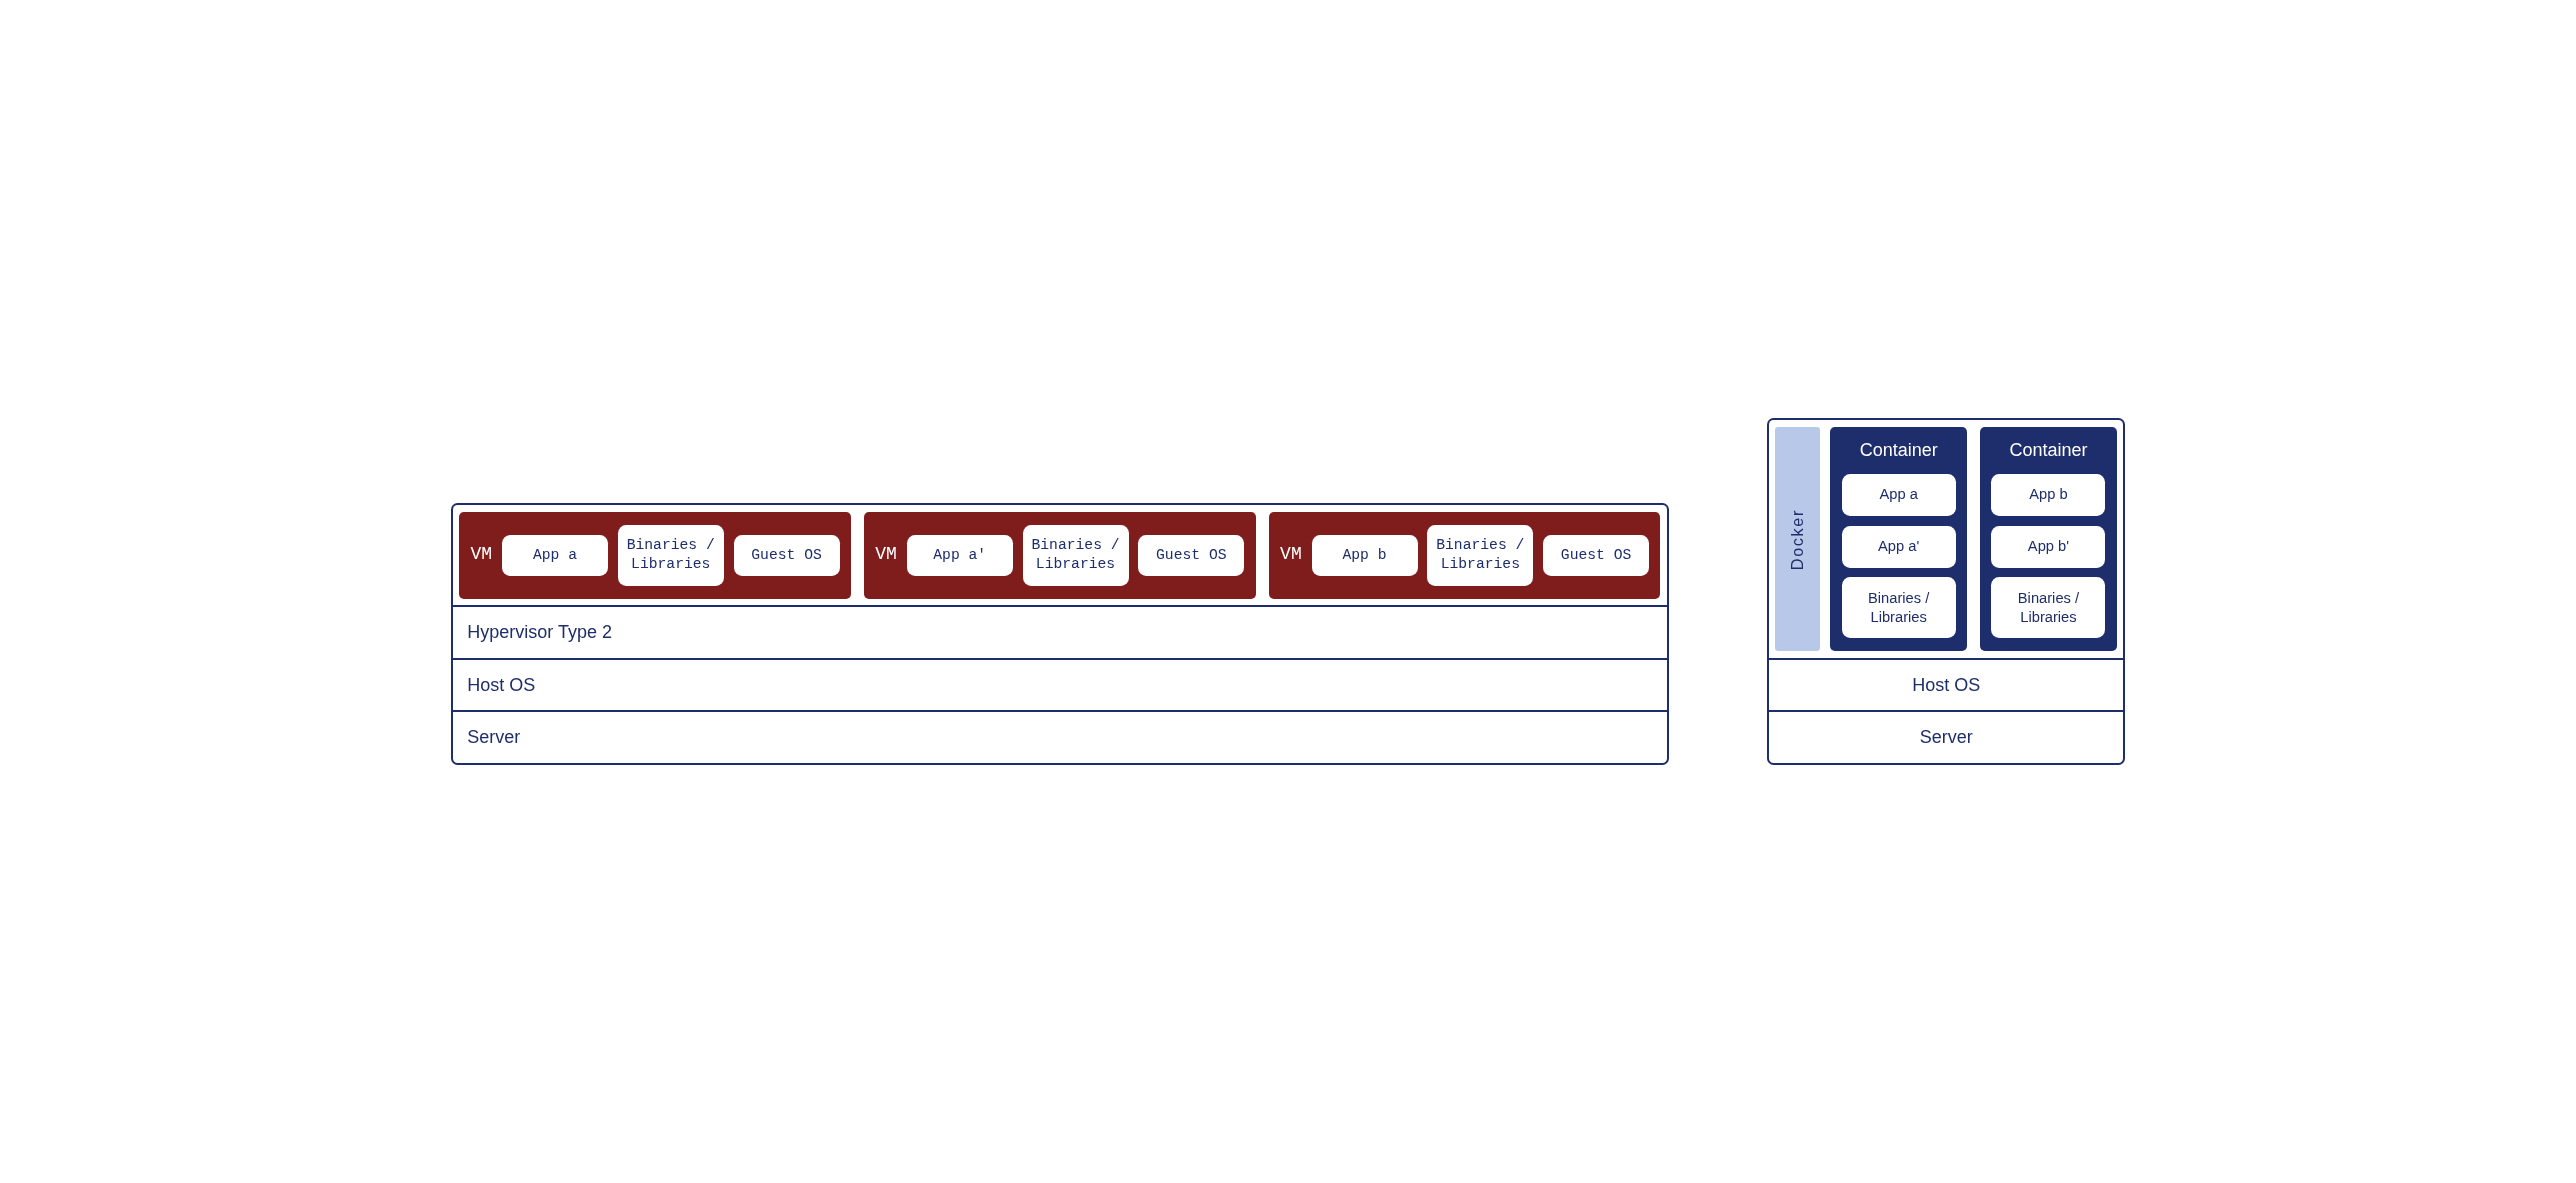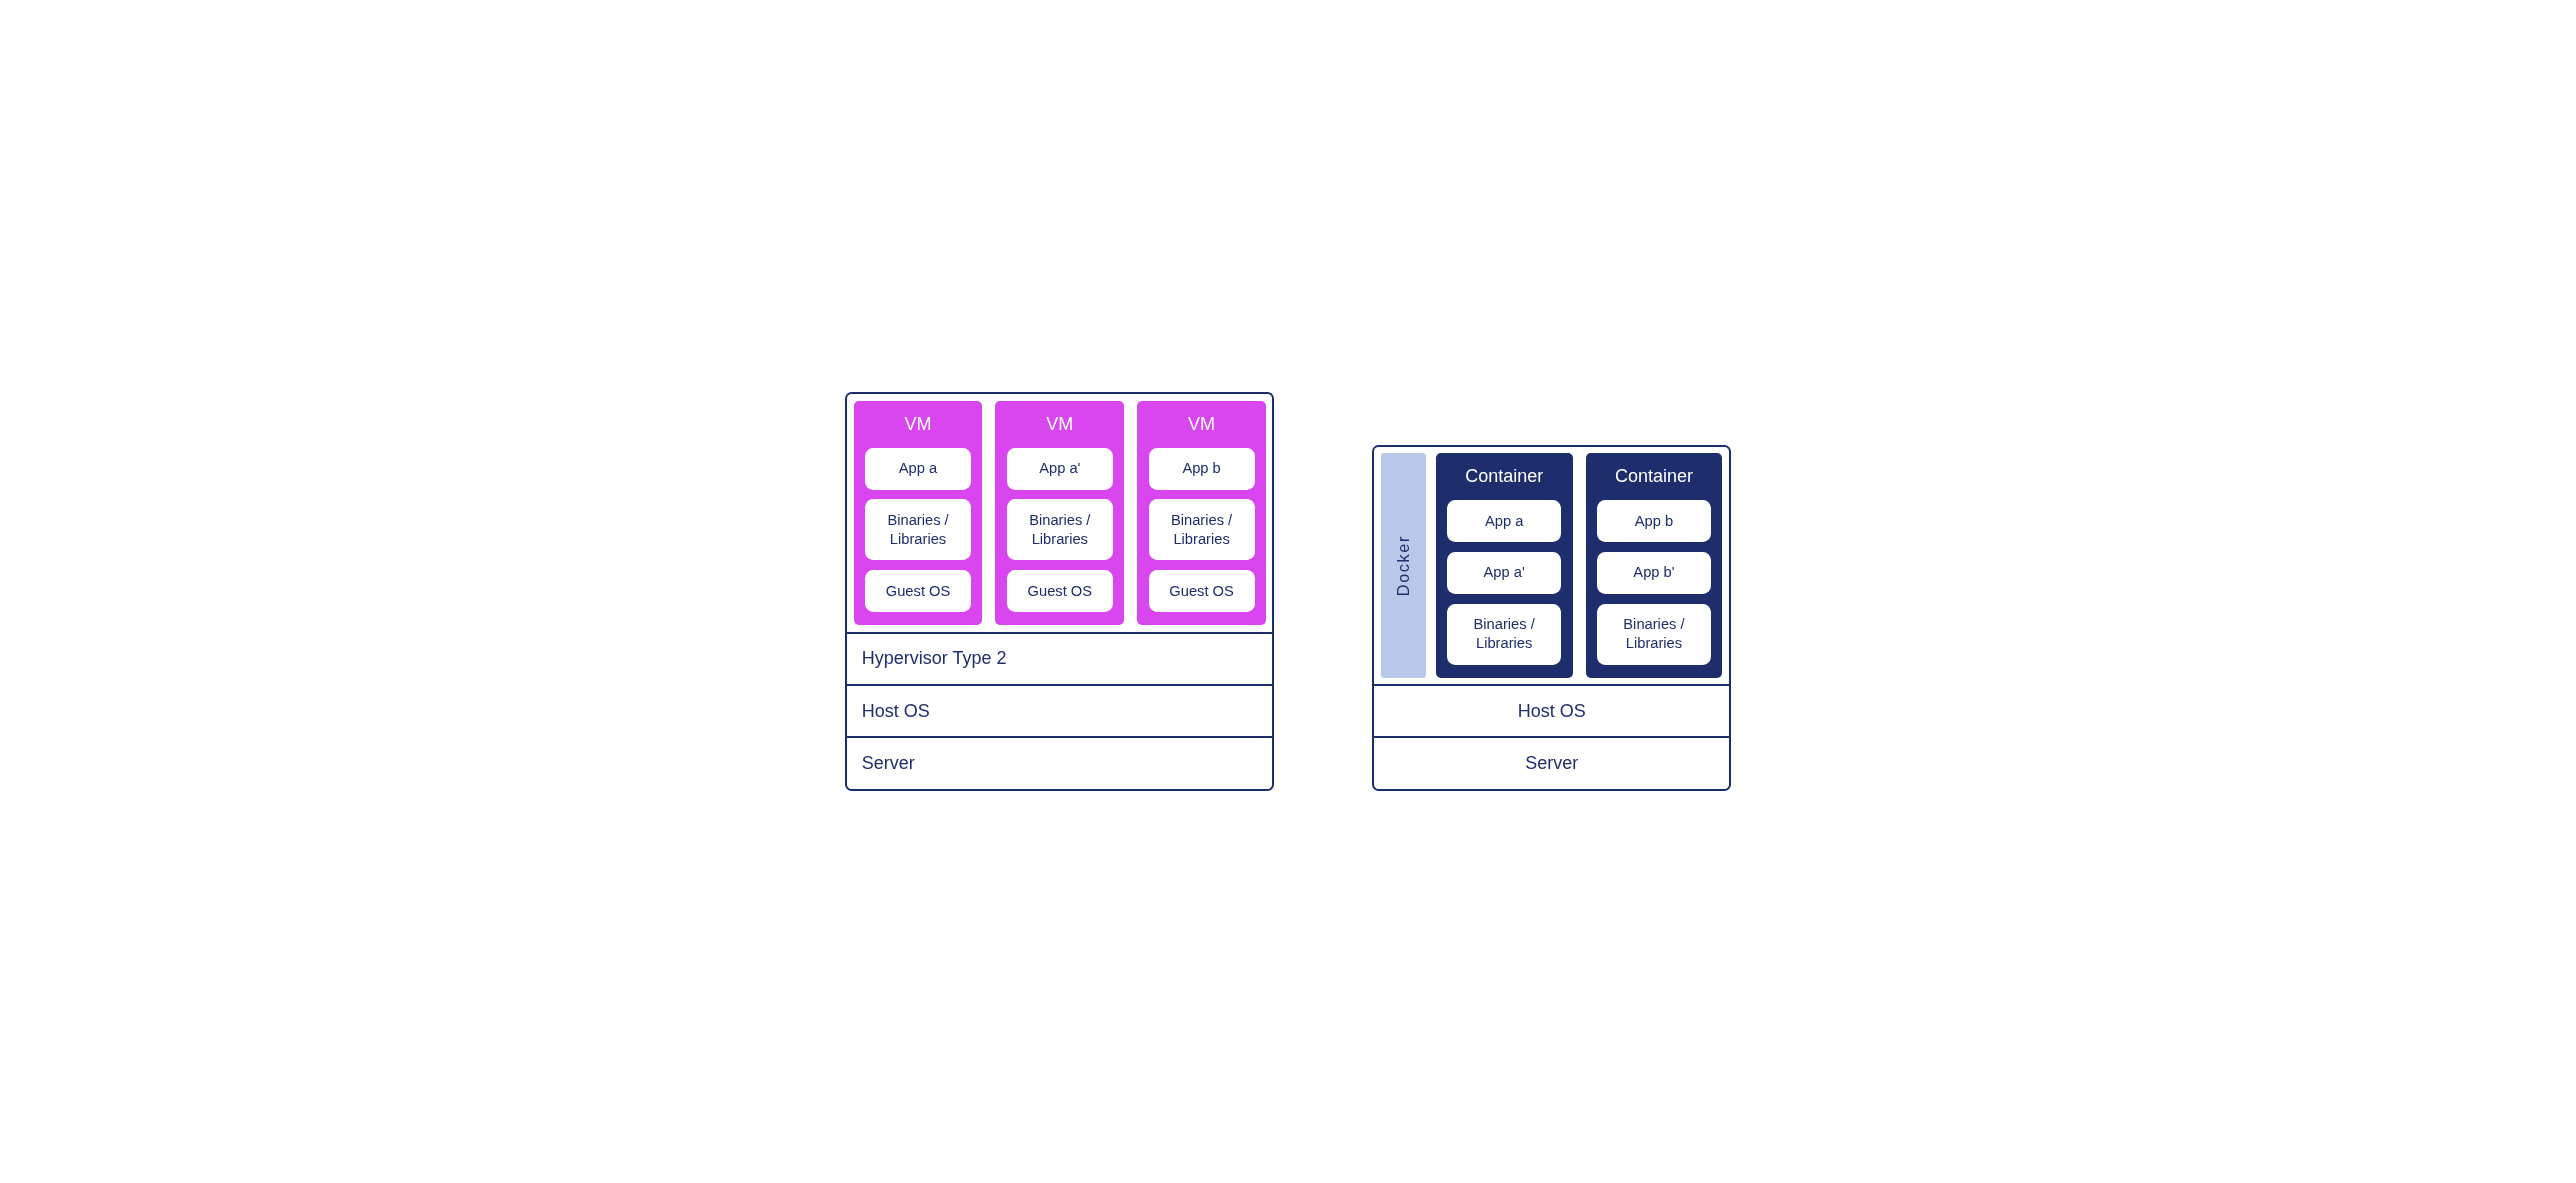--- a/index.html
+++ b/index.html
@@ -32,29 +32,30 @@
       display: flex;
       gap: 0;
       border: 2.4px solid #1e2d6b;
       border-radius: 6.5px 6.5px 0 0;
       border-bottom: none;
       background: #fff;
       padding: 0;
     }
 
     .vm-column {
-      background: #d946ef;
+      background: #7f1d1d;
       border-radius: 4.9px;
       padding: 13px 11.4px;
       display: flex;
-      flex-direction: column;
+      flex-direction: row;
       align-items: center;
       gap: 9.8px;
       margin: 6.5px;
       min-width: 122px;
+      font-family: Liberation Mono, monospace;
     }
 
     .vm-label {
       color: #ffffff;
       font-size: 18px;
       font-weight: 400;
       margin-bottom: 3.3px;
     }
 
     .vm-box {

